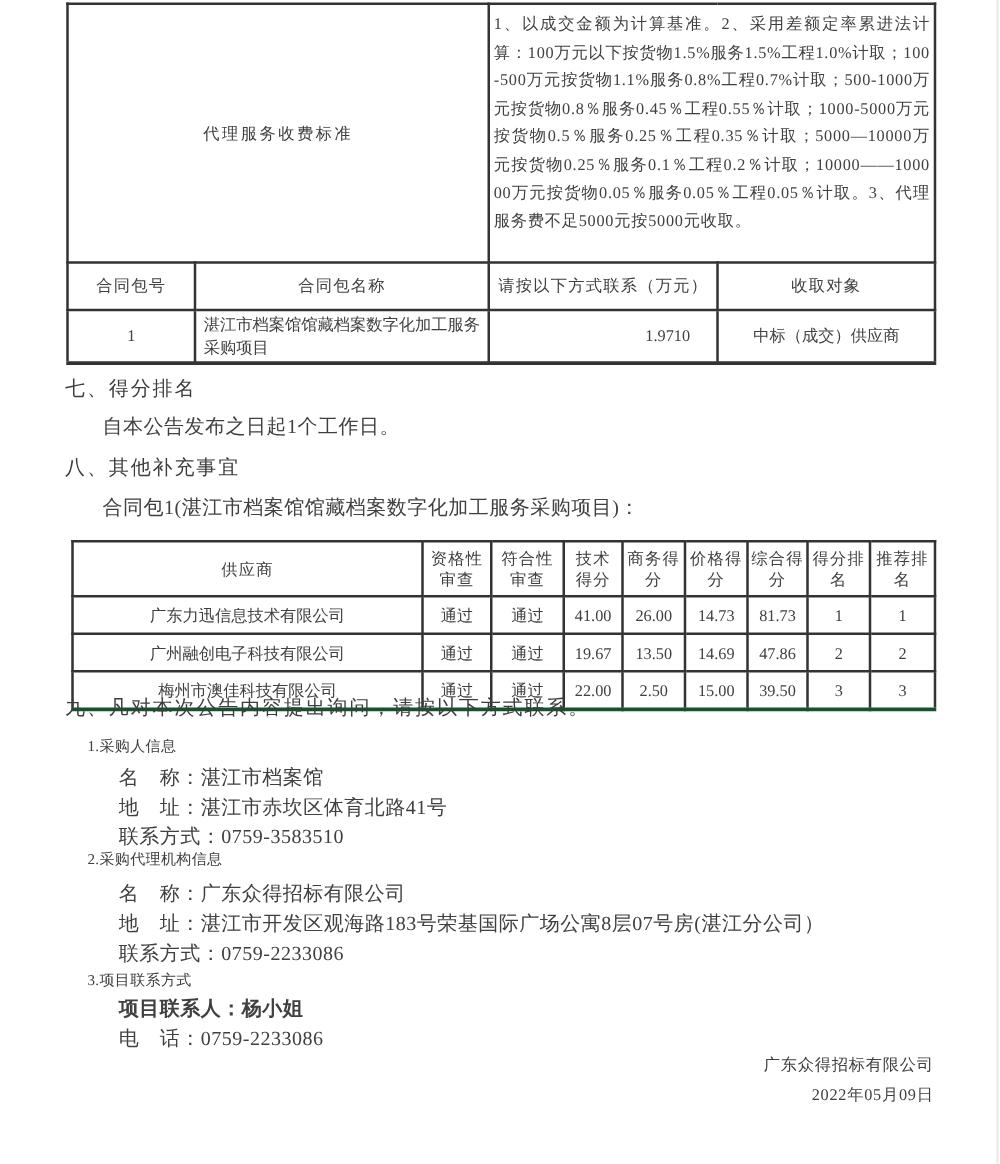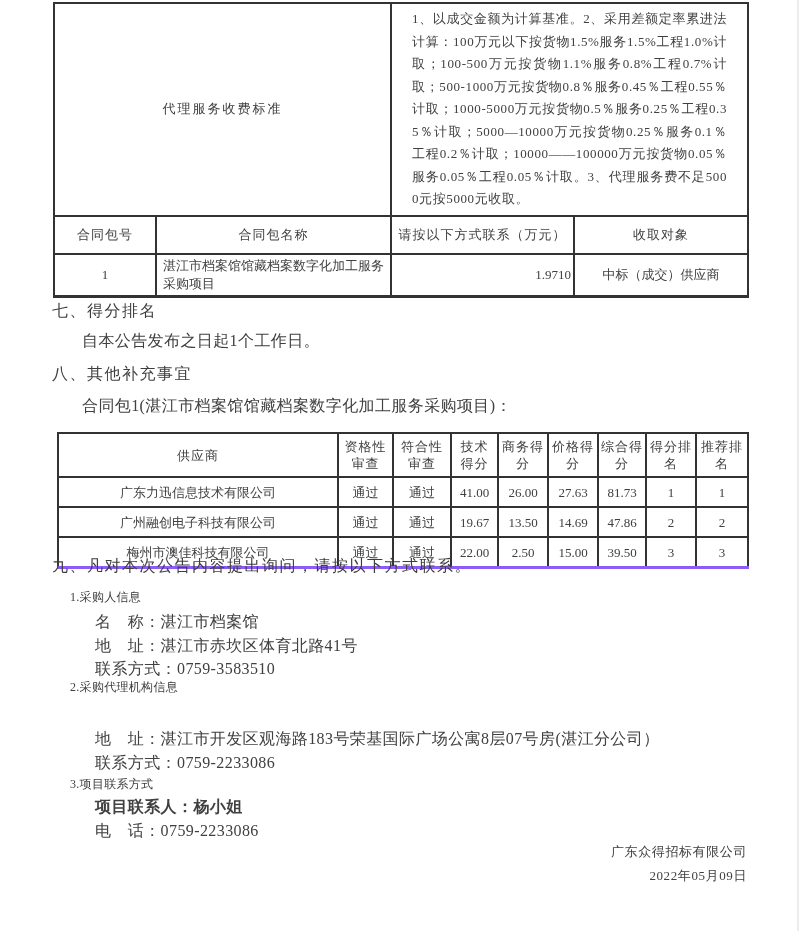--- a/index.html
+++ b/index.html
@@ -10,29 +10,29 @@
   
   .edge-line{position:absolute;top:0;right:1px;width:2px;height:931px;background:#ededed;}
 
   
   table.tbl{position:absolute;border-collapse:collapse;table-layout:fixed;background:#fff;}
   table.tbl td{border:2px solid #333333;font-size:13px;color:#404040;vertical-align:middle;overflow:hidden;}
   #contract-table{left:53px;top:2px;width:694px;border-bottom:3px solid #333333;}
   #contract-table .fee-label{ text-align:center;letter-spacing:2px;}
   #contract-table .fee-text{
     text-align:justify;word-break:break-all;line-height:22.5px;
-    padding:4px 20px;letter-spacing:0.6px;vertical-align:top;
+    padding:4px 3px;letter-spacing:0.6px;vertical-align:top;
   }
   #contract-table .hd{text-align:center;height:34px;letter-spacing:1px;}
   #contract-table .pkg-no{text-align:center;height:36px;}
   #contract-table .pkg-name{text-align:left;padding:2px 6px;line-height:18px;word-break:break-all;}
-  #contract-table .amount{text-align:right;padding-right:2px;}
+  #contract-table .amount{text-align:right;padding-right:21px;}
   #contract-table .target{text-align:center;}
 
-  #score-table{left:57px;top:432px;width:690px;border-bottom:3px solid #8b5cf6;}
+  #score-table{left:57px;top:432px;width:690px;border-bottom:3px solid #14532d;}
   #score-table td{text-align:center;line-height:17px;padding:2px 2px;}
   #score-table tr.hdr td{height:38px;letter-spacing:1px;}
   #score-table tr.data td{height:24px;}
 
   
   .h{
     position:absolute;font-family:"Liberation Sans","DejaVu Sans",sans-serif;
     font-size:16px;color:#3d3d3d;letter-spacing:1.5px;white-space:nowrap;
   }
   .line{position:absolute;font-size:16px;color:#404040;white-space:nowrap;letter-spacing:0.4px;}
@@ -100,21 +100,21 @@
       <td>综合得分</td>
       <td>得分排名</td>
       <td>推荐排名</td>
     </tr>
     <tr class="data">
       <td>广东力迅信息技术有限公司</td>
       <td>通过</td>
       <td>通过</td>
       <td>41.00</td>
       <td>26.00</td>
-      <td>27.63</td>
+      <td>14.73</td>
       <td>81.73</td>
       <td>1</td>
       <td>1</td>
     </tr>
     <tr class="data">
       <td>广州融创电子科技有限公司</td>
       <td>通过</td>
       <td>通过</td>
       <td>19.67</td>
       <td>13.50</td>
@@ -138,20 +138,21 @@
     </table>
 
   <div class="h" style="left:52px;top:556px;">九、凡对本次公告内容提出询问，请按以下方式联系。</div>
 
   <div class="num-label" style="left:70px;top:589px;">1.采购人信息</div>
   <div class="line" style="left:95px;top:612px;">名　称：湛江市档案馆</div>
   <div class="line" style="left:95px;top:636px;">地　址：湛江市赤坎区体育北路41号</div>
   <div class="line" style="left:95px;top:659px;">联系方式：0759-3583510</div>
 
   <div class="num-label" style="left:70px;top:679px;">2.采购代理机构信息</div>
+  <div class="line" style="left:95px;top:705px;">名　称：广东众得招标有限公司</div>
   <div class="line" style="left:95px;top:729px;">地　址：湛江市开发区观海路183号荣基国际广场公寓8层07号房(湛江分公司）</div>
   <div class="line" style="left:95px;top:753px;">联系方式：0759-2233086</div>
 
   <div class="num-label" style="left:70px;top:776px;">3.项目联系方式</div>
   <div class="line" style="left:95px;top:797px;font-weight:bold;">项目联系人：杨小姐</div>
   <div class="line" style="left:95px;top:821px;">电　话：0759-2233086</div>
 
   <div class="footer-line" style="top:843px;">广东众得招标有限公司</div>
   <div class="footer-line" style="top:867px;">2022年05月09日</div>
 

